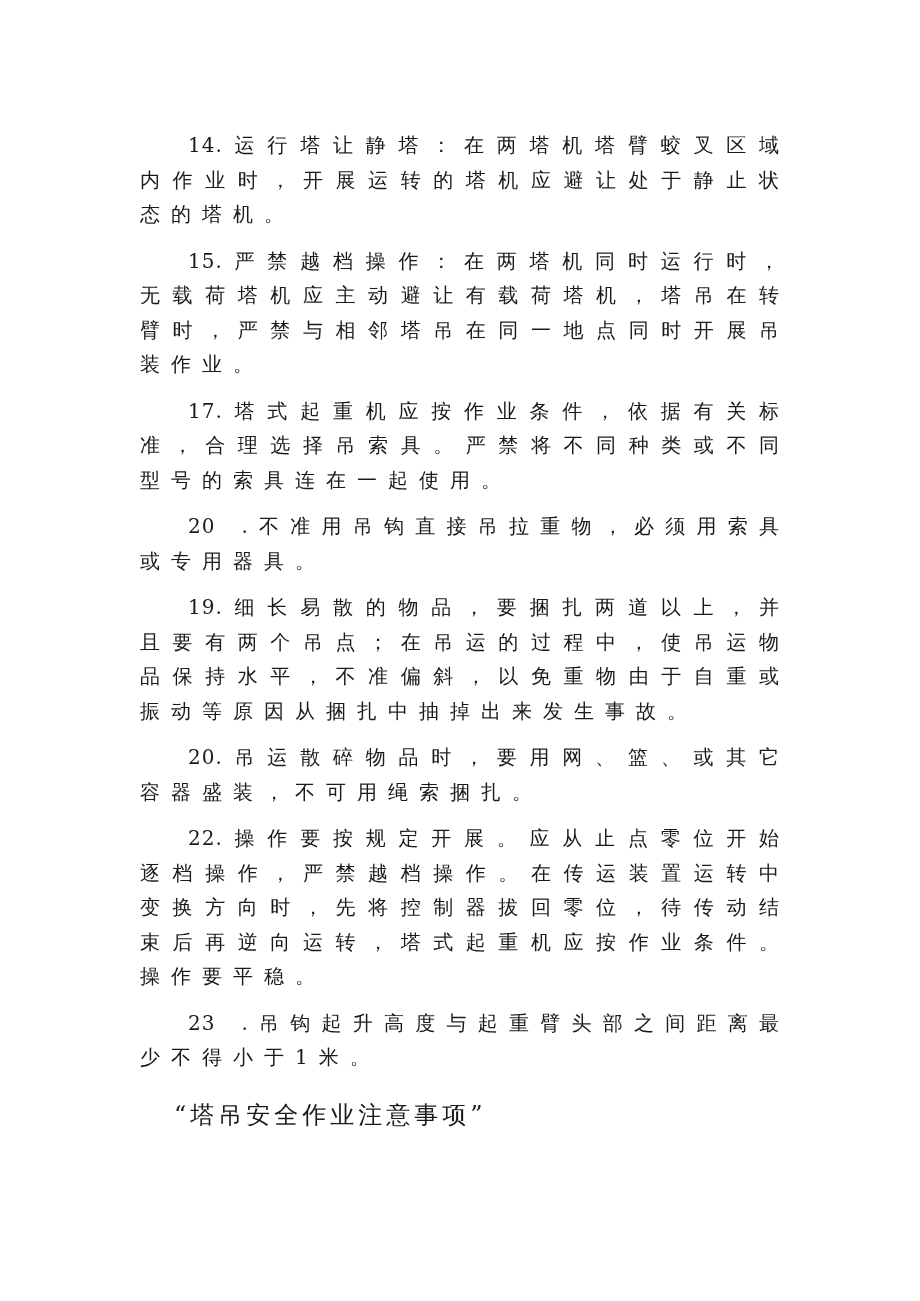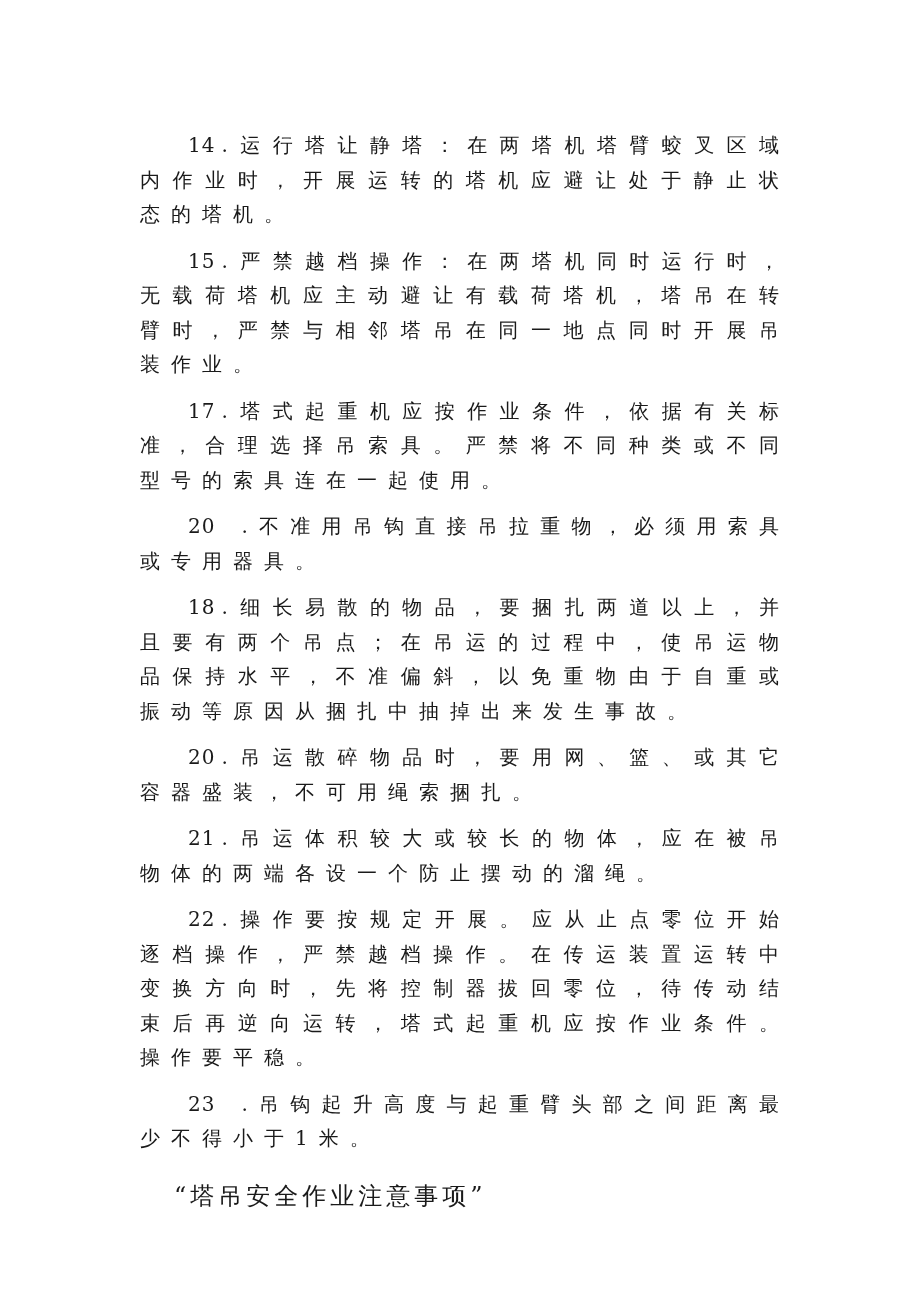--- a/index.html
+++ b/index.html
@@ -25,39 +25,37 @@
       font-size: 20px;
       line-height: 34.5px;
       letter-spacing: 11px;
       text-indent: 48px;
       margin: 0 0 12px 0;
       text-align: justify;
       word-break: break-all;
     }
     .num {
       letter-spacing: 1px;
-      margin-right: 6px;
     }
     .num.wide {
       margin-right: 26px;
     }
     .closing {
       font-size: 24px;
       letter-spacing: 4px;
       margin: 24px 0 0 0;
       text-indent: 34px;
     }
   </style>
 </head>
 <body>
 
 <div class="page">
   <p class="para"><span class="num">14</span><span>.运行塔让静塔：在两塔机塔臂蛟叉区域内作业时，开展运转的塔机应避让处于静止状态的塔机。</span></p>
   <p class="para"><span class="num">15</span><span>.严禁越档操作：在两塔机同时运行时，无载荷塔机应主动避让有载荷塔机，塔吊在转臂时，严禁与相邻塔吊在同一地点同时开展吊装作业。</span></p>
   <p class="para"><span class="num">17</span><span>.塔式起重机应按作业条件，依据有关标准，合理选择吊索具。严禁将不同种类或不同型号的索具连在一起使用。</span></p>
   <p class="para"><span class="num wide">20</span><span>.不准用吊钩直接吊拉重物，必须用索具或专用器具。</span></p>
-  <p class="para"><span class="num">18</span><span>.细长易散的物品，要捆扎两道以上，并且要有两个吊点；在吊运的过程中，使吊运物品保持水平，不准偏斜，以免重物由于自重或振动等原因从捆扎中抽掉出来发生事故。</span></p>
+  <p class="para"><span class="num">19</span><span>.细长易散的物品，要捆扎两道以上，并且要有两个吊点；在吊运的过程中，使吊运物品保持水平，不准偏斜，以免重物由于自重或振动等原因从捆扎中抽掉出来发生事故。</span></p>
   <p class="para"><span class="num">20</span><span>.吊运散碎物品时，要用网、篮、或其它容器盛装，不可用绳索捆扎。</span></p>
-  <p class="para"><span class="num">21</span><span>.吊运体积较大或较长的物体，应在被吊物体的两端各设一个防止摆动的溜绳。</span></p>
   <p class="para"><span class="num">22</span><span>.操作要按规定开展。应从止点零位开始逐档操作，严禁越档操作。在传运装置运转中变换方向时，先将控制器拔回零位，待传动结束后再逆向运转，塔式起重机应按作业条件。操作要平稳。</span></p>
   <p class="para"><span class="num wide">23</span><span>.吊钩起升高度与起重臂头部之间距离最少不得小于1米。</span></p>
   <p class="closing">“塔吊安全作业注意事项”</p>
 </div>
 
 </body></html>

